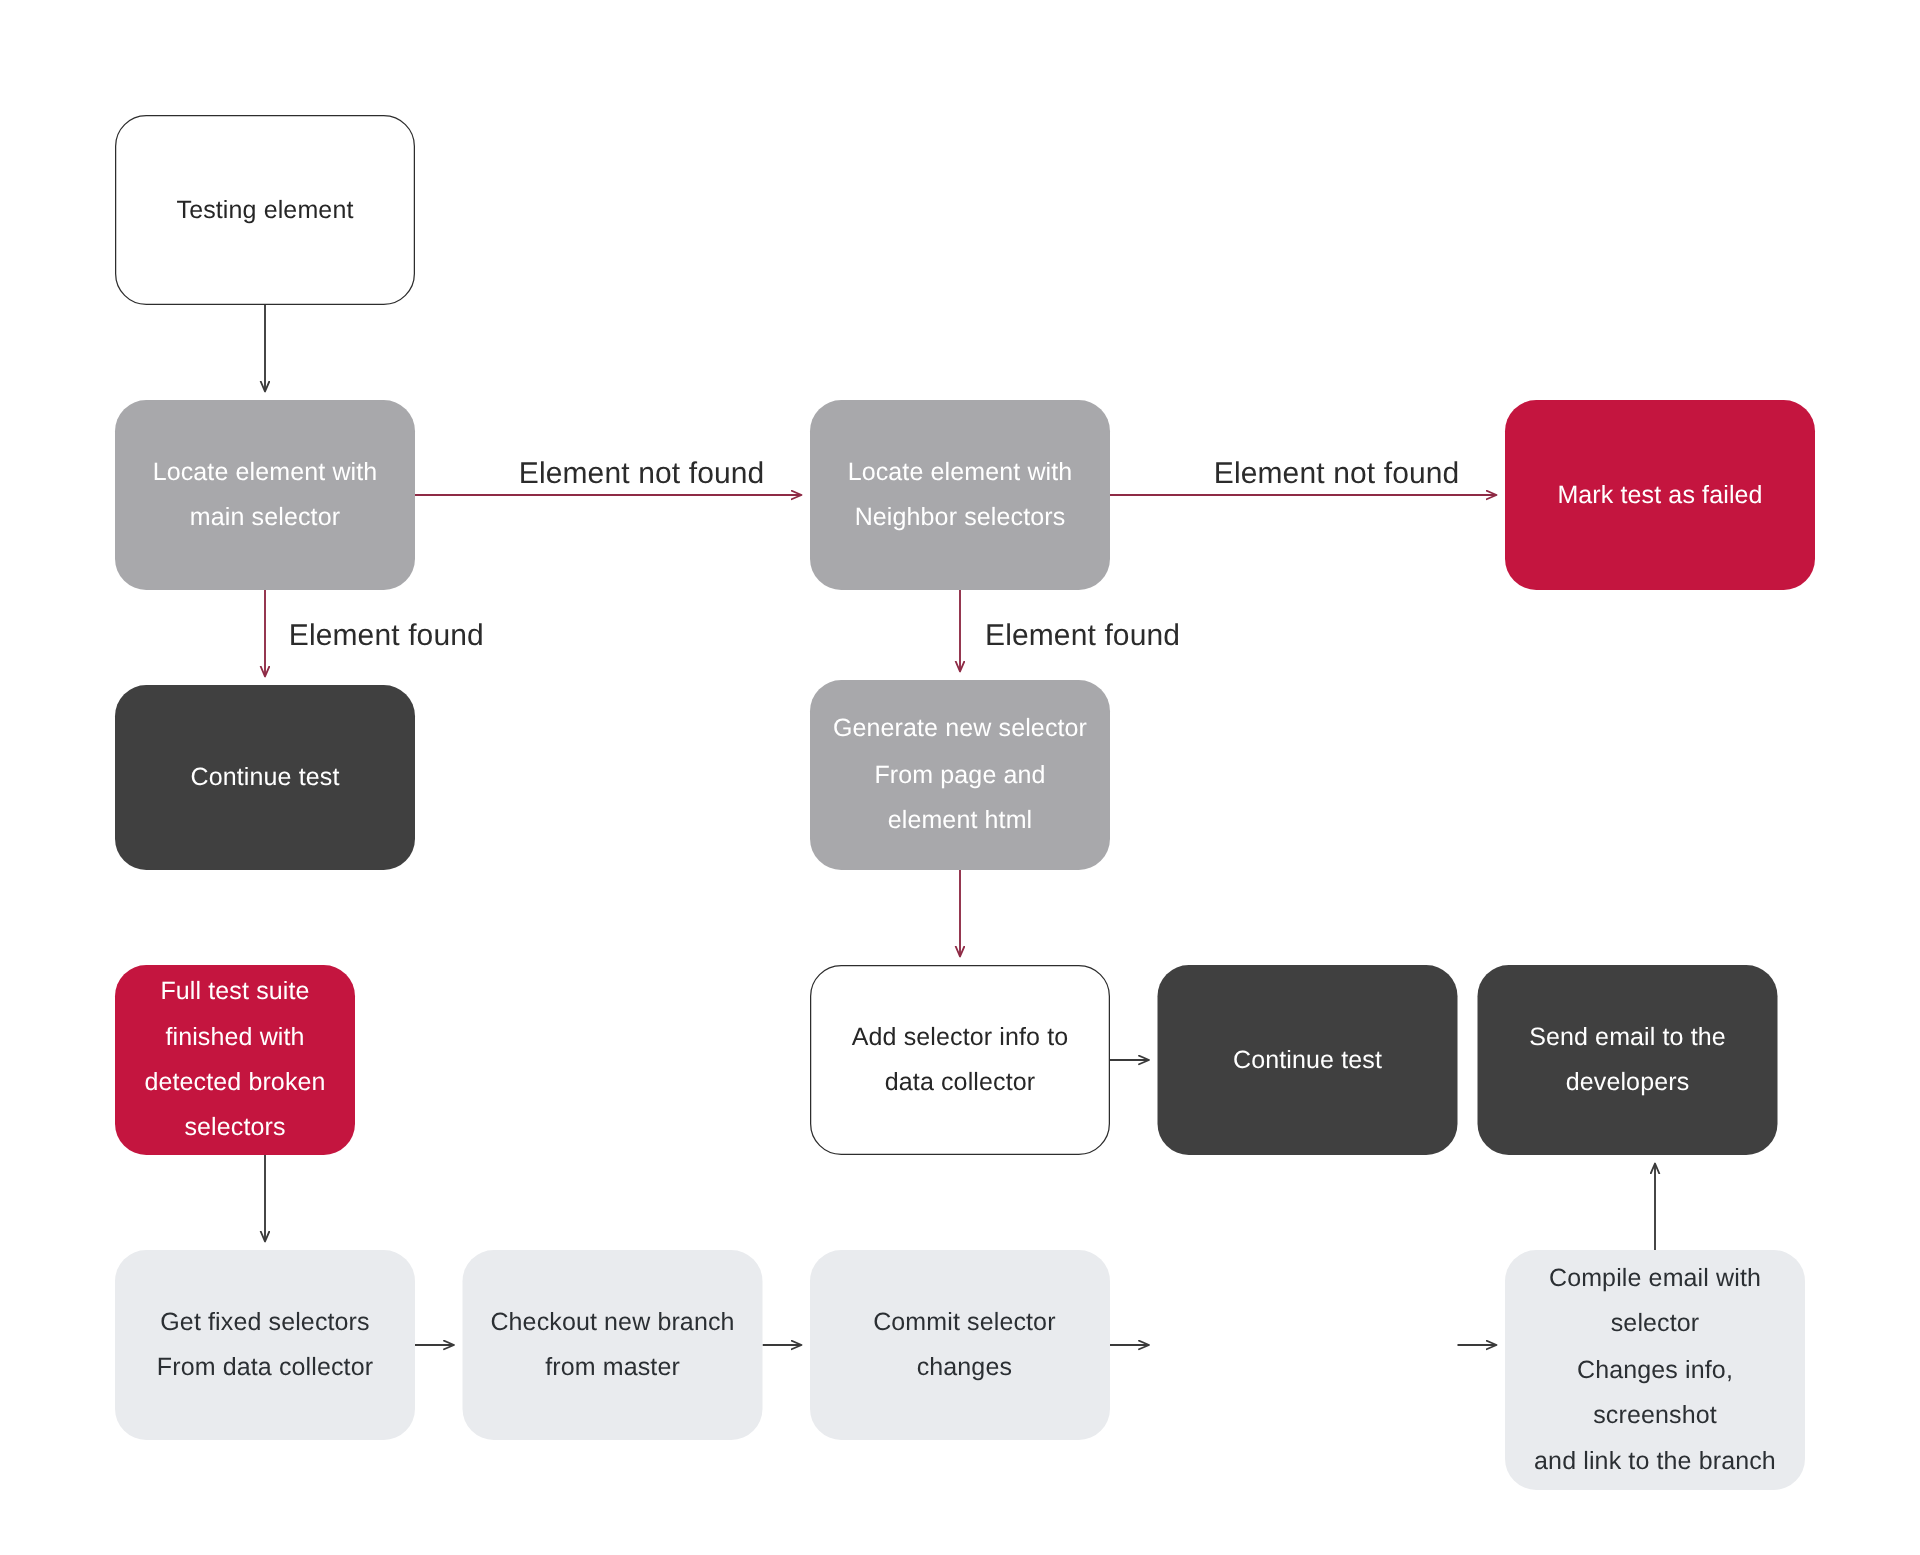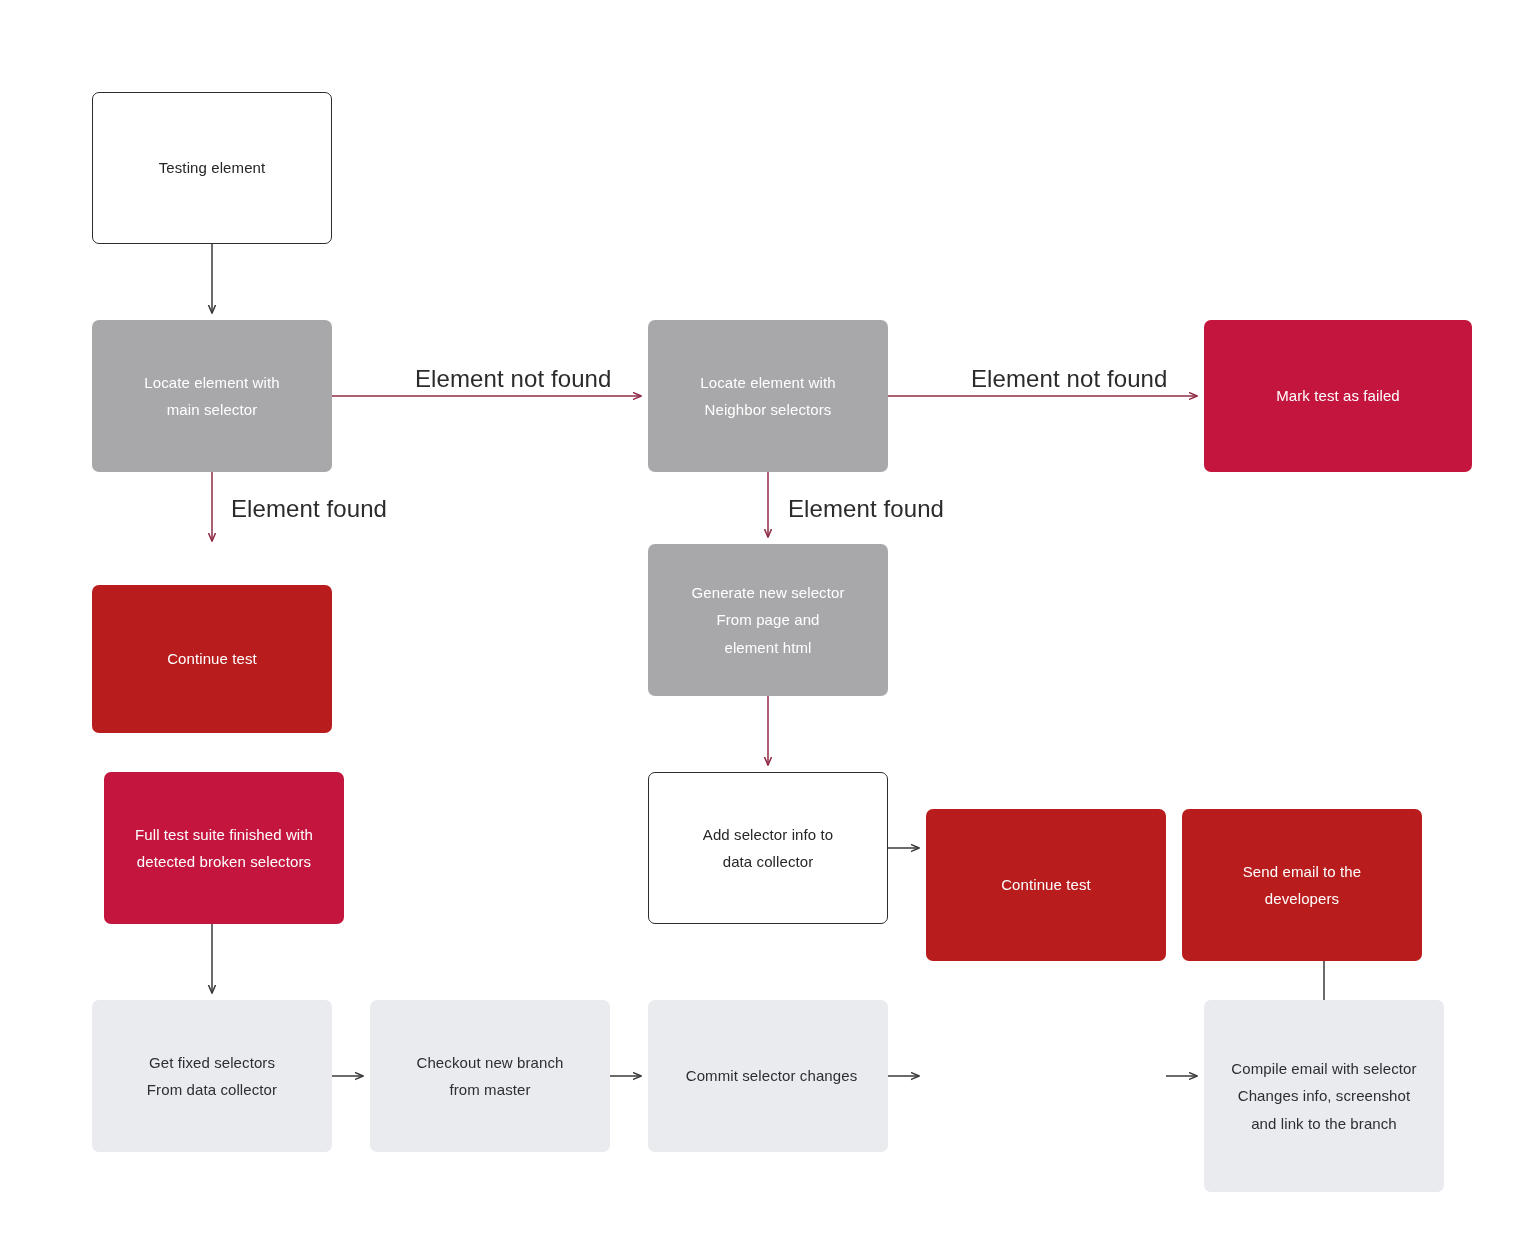--- a/index.html
+++ b/index.html
@@ -21,48 +21,47 @@
     position: absolute;
     left: 0;
     top: 0;
     width: 1536px;
     height: 1244px;
     pointer-events: none;
   }
   .node {
     position: absolute;
     box-sizing: border-box;
-    border-radius: 7px;
+    border-radius: 25px;
     display: flex;
     align-items: center;
     justify-content: center;
     text-align: center;
     padding: 6px 10px;
-    font-size: 15px;
+    font-size: 20px;
     line-height: 1.82;
     letter-spacing: 0.1px;
   }
   .node .label {
     display: block;
     width: 100%;
     white-space: pre-line;
   }
   .n-white {
     background: #ffffff;
     border: 1.6px solid #2d2d2d;
     color: #262626;
   }
   .n-gray {
     background: #a8a8ab;
     color: #ffffff;
   }
   .n-dark {
-    background: #b91c1c;
+    background: #404040;
     color: #ffffff;
-    margin-top: 37px;
   }
   .n-red {
     background: #c4153f;
     color: #ffffff;
   }
   .n-light {
     background: #e9ebee;
     color: #2b2f33;
   }
   .edge-label {
@@ -119,35 +118,35 @@
   <div class="node n-gray" style="left:92px;top:320px;width:240px;height:152px;">
     <span class="label">Locate element with
 main selector</span>
   </div>
 
   <div class="node n-gray" style="left:648px;top:320px;width:240px;height:152px;">
     <span class="label">Locate element with
 Neighbor selectors</span>
   </div>
 
-  <div class="node n-red" style="left:1204px;top:320px;width:268px;height:152px;">
+  <div class="node n-red" style="left:1204px;top:320px;width:248px;height:152px;">
     <span class="label">Mark test as failed</span>
   </div>
 
   <div class="node n-dark" style="left:92px;top:548px;width:240px;height:148px;">
     <span class="label">Continue test</span>
   </div>
 
   <div class="node n-gray" style="left:648px;top:544px;width:240px;height:152px;">
     <span class="label">Generate new selector
 From page and
 element html</span>
   </div>
 
-  <div class="node n-red" style="left:104px;top:772px;width:240px;height:152px;">
+  <div class="node n-red" style="left:92px;top:772px;width:192px;height:152px;">
     <span class="label">Full test suite finished with
 detected broken selectors</span>
   </div>
 
   <div class="node n-white" style="left:648px;top:772px;width:240px;height:152px;">
     <span class="label">Add selector info to
 data collector</span>
   </div>
 
   <div class="node n-dark" style="left:926px;top:772px;width:240px;height:152px;">

